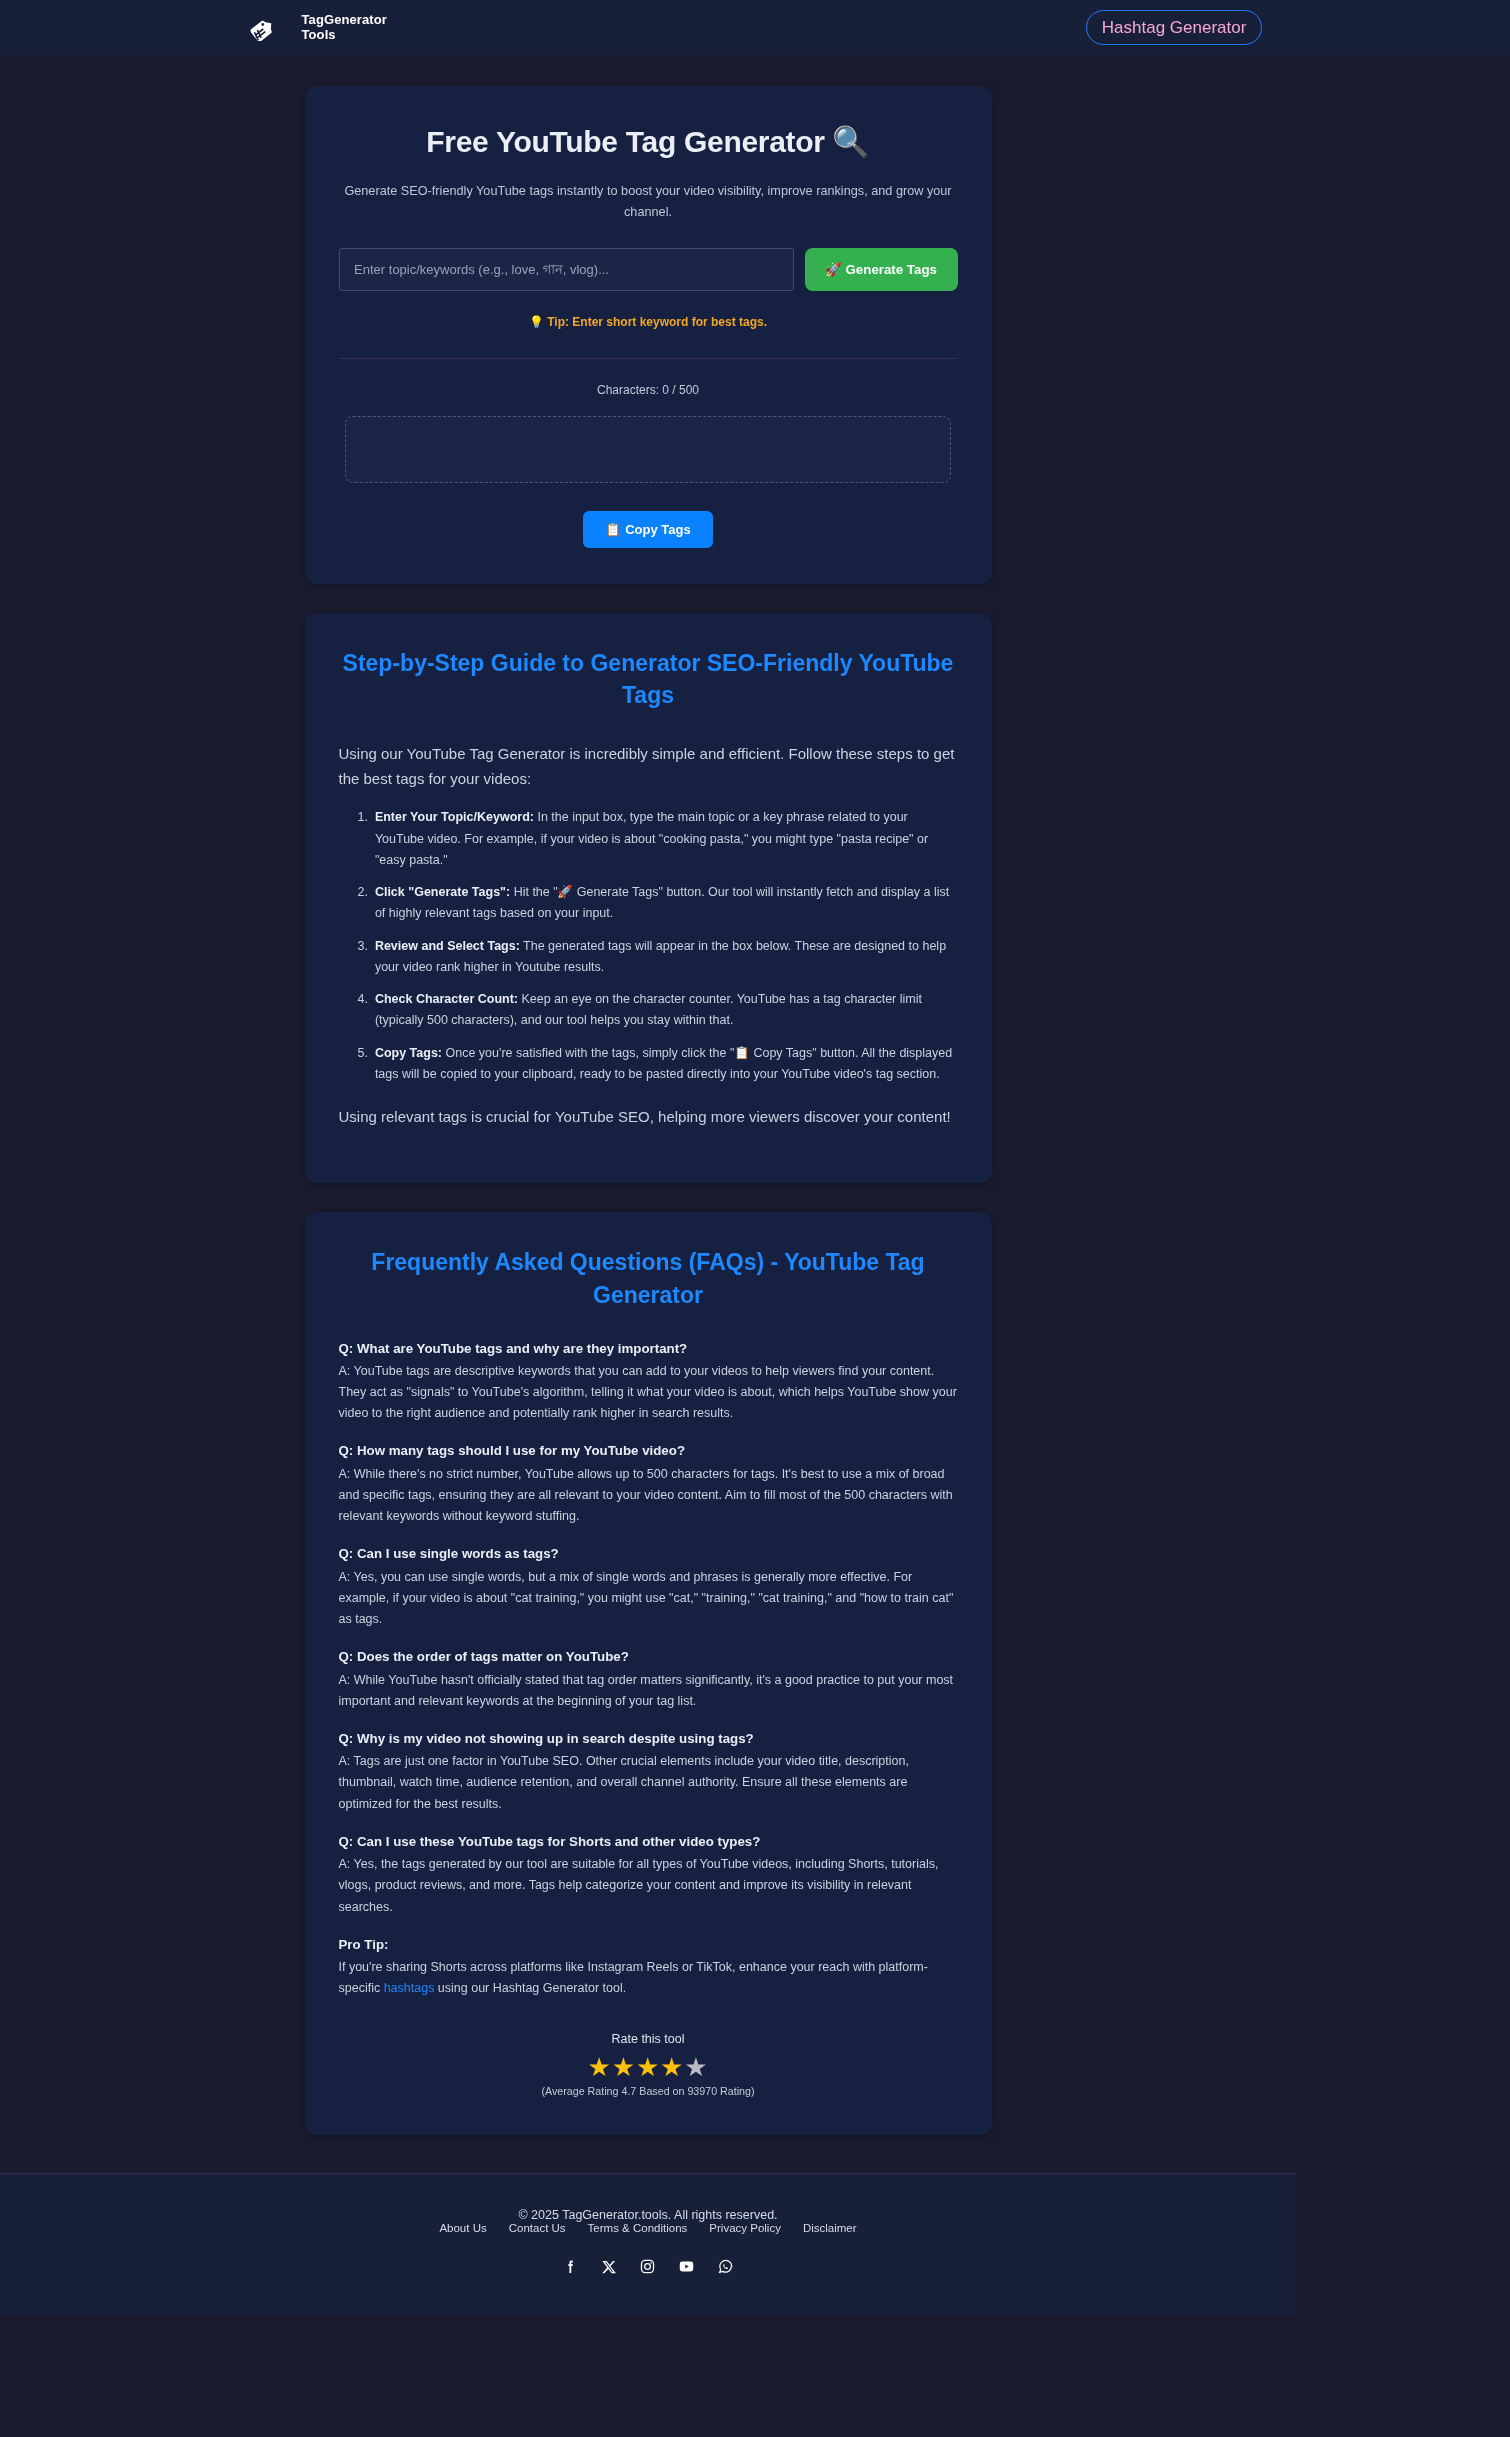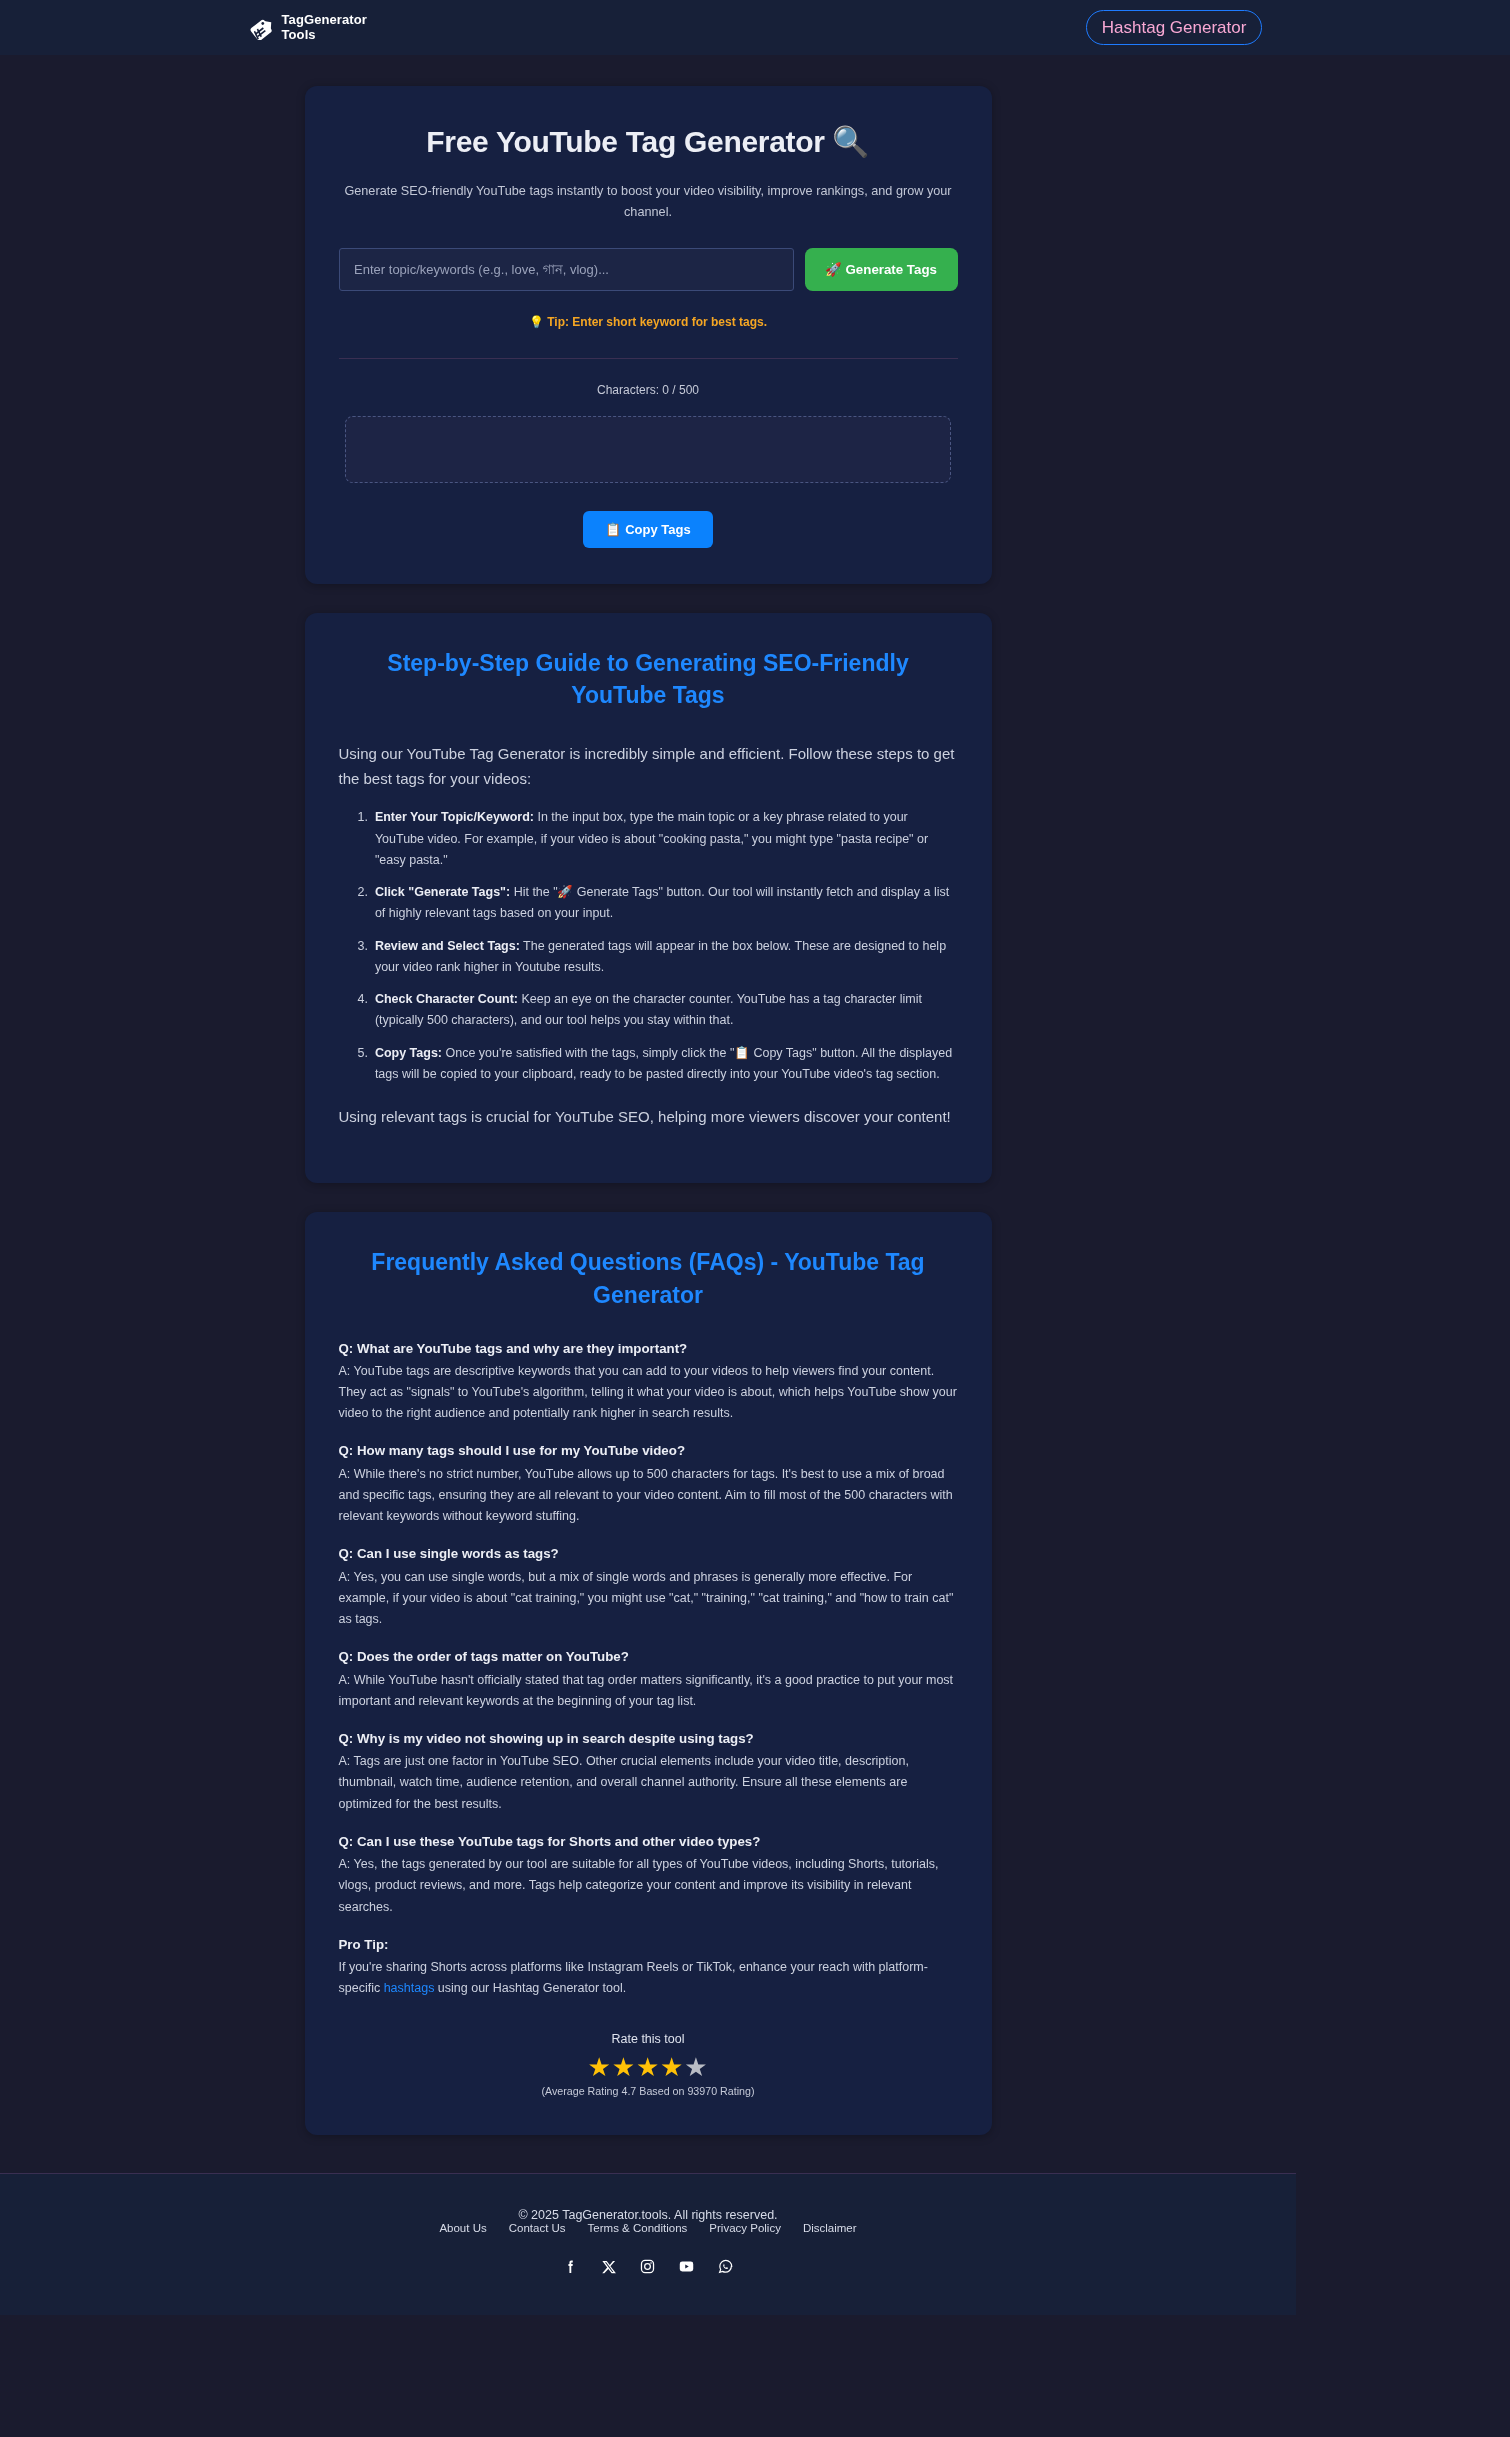--- a/index.html
+++ b/index.html
@@ -14,21 +14,21 @@
   
   .site-header {
     height: 55px;
     background: #172038;
     display: flex;
     align-items: center;
     justify-content: space-between;
     padding: 0 249px 0 249px;
     position: relative;
   }
-  .brand { display: flex; gap: 5px; }
+  .brand { display: flex; align-items: center; gap: 25px; }
   .brand-logo { width: 27.5px; height: 27.5px; display: block; flex: none; }
   .brand-text {
     color: #ffffff;
     font-size: 13px;
     font-weight: 700;
     line-height: 1.12;
     letter-spacing: 0.1px;
   }
   .brand-text .l2 { display: block; }
   .nav-pill {
@@ -255,21 +255,21 @@
       <div class="tag-out"></div>
 
       <button class="copy-btn">📋 Copy Tags</button>
     </section>
   </div>
 
   <div class="gap-md"></div>
 
   <div class="container">
     <section class="card sec">
-      <h2 class="sec-title">Step-by-Step Guide to Generating SEO-Friendly YouTube Tags</h2>
+      <h2 class="sec-title">Step-by-Step Guide to Generator SEO-Friendly YouTube Tags</h2>
       <p class="body-p">Using our YouTube Tag Generator is incredibly simple and efficient. Follow these steps to get the best tags for your videos:</p>
       <ol class="steps">
         <li><b>Enter Your Topic/Keyword:</b><span> In the input box, type the main topic or a key phrase related to your YouTube video. For example, if your video is about "cooking pasta," you might type "pasta recipe" or "easy pasta."</span></li>
         <li><b>Click "Generate Tags":</b><span> Hit the "🚀 Generate Tags" button. Our tool will instantly fetch and display a list of highly relevant tags based on your input.</span></li>
         <li><b>Review and Select Tags:</b><span> The generated tags will appear in the box below. These are designed to help your video rank higher in Youtube results.</span></li>
         <li><b>Check Character Count:</b><span> Keep an eye on the character counter. YouTube has a tag character limit (typically 500 characters), and our tool helps you stay within that.</span></li>
         <li><b>Copy Tags:</b><span> Once you're satisfied with the tags, simply click the "📋 Copy Tags" button. All the displayed tags will be copied to your clipboard, ready to be pasted directly into your YouTube video's tag section.</span></li>
       </ol>
       <p class="body-p">Using relevant tags is crucial for YouTube SEO, helping more viewers discover your content!</p>
     </section>

